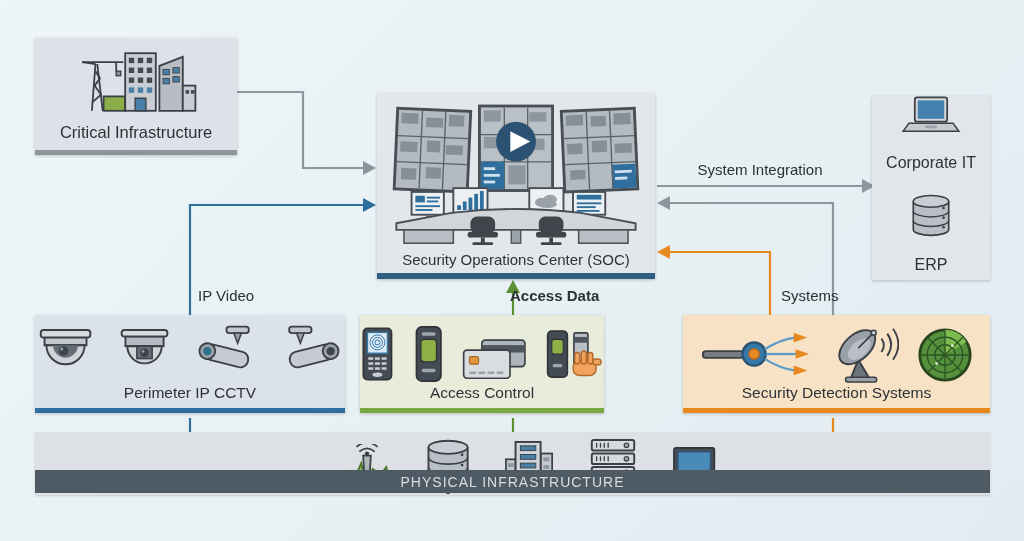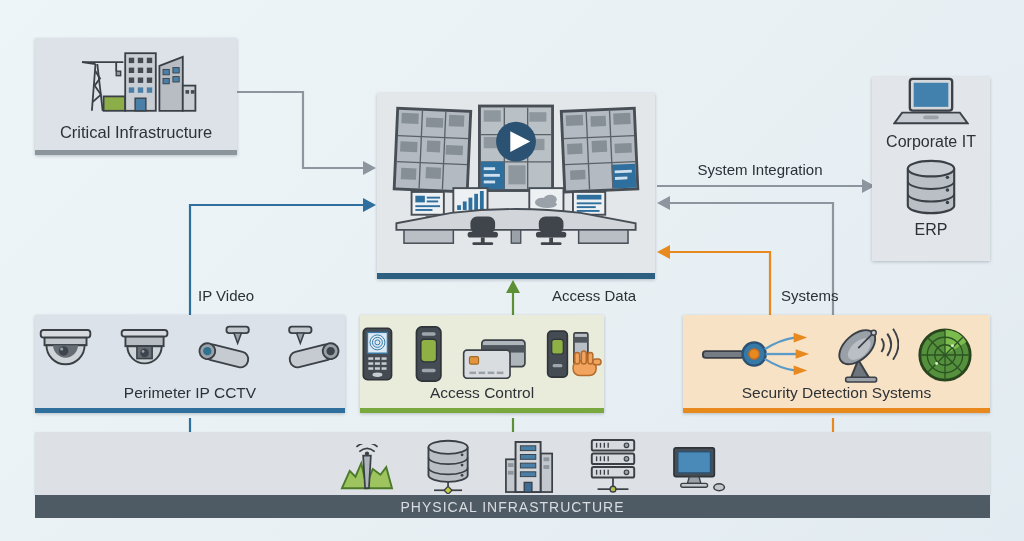--- a/index.html
+++ b/index.html
@@ -10,34 +10,34 @@
   .node{position:absolute;background:#e2e6ea;box-shadow:0 1px 3px rgba(50,60,70,.28);}
   .node-label{position:absolute;left:0;right:0;text-align:center;color:#2c3237;}
   .box-critical{left:35px;top:38px;width:202px;height:112px;border-bottom:5px solid #8d959c;
                 background:#dde2e8;}
   .box-critical svg{position:absolute;left:50%;top:8px;transform:translateX(-50%);}
   .box-critical .node-label{bottom:8px;font-size:16.5px;}
   .box-soc{left:377px;top:93px;width:278px;height:180px;border-bottom:6px solid #2d5f80;
            background:#e4e7ea;}
   .box-soc svg{position:absolute;left:50%;top:4px;transform:translateX(-50%);}
   .box-soc .node-label{bottom:5px;font-size:15px;}
-  .box-it{left:872px;top:77px;width:118px;height:184px;background:#e2e5e9;
-          display:flex;flex-direction:column;align-items:center;justify-content:flex-start;gap:2px;}
+  .box-it{left:872px;top:96px;width:118px;height:184px;background:#e2e5e9;
+          display:flex;flex-direction:column;align-items:center;justify-content:flex-end;gap:16px;}
   .box-it .it-label{font-size:16px;color:#2c3237;margin:2px 0 6px;}
   .tier{position:absolute;top:315px;height:93px;}
   .tier .icons{position:absolute;left:0;right:0;top:8px;display:flex;justify-content:center;
                align-items:flex-end;gap:18px;}
   .tier .node-label{bottom:6px;font-size:15.5px;}
   .box-cctv{left:35px;width:310px;background:#dbe2e9;border-bottom:5px solid #2e6f9e;}
   .box-access{left:360px;width:244px;background:#e9ecda;border-bottom:5px solid #79a83e;}
   .box-perimeter{left:683px;width:307px;background:#f8e2c6;border-bottom:5px solid #e8891d;}
   .phys-band{position:absolute;left:35px;top:432px;width:955px;height:63px;background:#dde0e4;
              box-shadow:0 1px 2px rgba(50,60,70,.2);}
   .phys-band .icons{position:absolute;left:305px;top:6px;display:flex;align-items:flex-end;gap:30px;}
-  .phys-bar{position:absolute;left:35px;top:495px;width:955px;height:23px;background:#4f5b64;
+  .phys-bar{position:absolute;left:35px;top:470px;width:955px;height:23px;background:#4f5b64;
             display:flex;align-items:center;justify-content:center;}
   .phys-bar span{font-size:14px;color:#d9dde1;letter-spacing:1px;}
   .conn-label{position:absolute;font-size:15px;color:#2b3237;}
   #wires{position:absolute;left:0;top:0;}
 </style>
 </head>
 <body>
 
 <div id="canvas">
 
@@ -59,21 +59,21 @@
       <polygon fill="#2e6f9e" points="363,198 363,212 376,205"></polygon>
       <polygon fill="#5d8f35" points="506,293 520,293 513,280"></polygon>
       <polygon fill="#8d969e" points="862,179 862,193 875,186"></polygon>
       <polygon fill="#8d969e" points="670,196 670,210 657,203"></polygon>
       <polygon fill="#e8891f" points="670,245 670,259 657,252"></polygon>
     </g>
   </svg>
 
   <div class="conn-label" style="left:690px;top:161px;width:140px;text-align:center;">System Integration</div>
   <div class="conn-label" style="left:198px;top:287px;">IP Video</div>
-  <div class="conn-label" style="left:552px;top:287px;">Access Data</div>
+  <div class="conn-label" style="left:510px;top:287px;font-weight:bold;">Access Data</div>
   <div class="conn-label" style="left:781px;top:287px;">Systems</div>
 
   <div class="node box-critical">
     <svg width="140" height="72" viewBox="0 0 140 80">
       <g stroke="#3a4046" stroke-width="2" fill="none">
         <line x1="21" y1="72" x2="25" y2="20"></line>
           <line x1="33" y1="72" x2="27" y2="20"></line>
         <polyline points="22,62 31,54 24,44 30,36 25,28"></polyline>
         <line x1="10" y1="18" x2="56" y2="18"></line>
           <line x1="25" y1="20" x2="10" y2="18"></line>
@@ -231,20 +231,21 @@
         <rect x="84" y="126" width="26" height="18" rx="7"></rect>
           <rect x="81" y="142" width="32" height="6" rx="3"></rect>
         <rect x="95" y="148" width="4" height="6"></rect>
           <rect x="86" y="153" width="22" height="3" rx="1.5"></rect>
         <rect x="156" y="126" width="26" height="18" rx="7"></rect>
           <rect x="153" y="142" width="32" height="6" rx="3"></rect>
         <rect x="167" y="148" width="4" height="6"></rect>
           <rect x="158" y="153" width="22" height="3" rx="1.5"></rect>
       </g>
     </svg>
+    <div class="node-label">Security Operations Center (SOC)</div>
   </div>
 
   <div class="node box-it">
     <svg width="76" height="52" viewBox="0 0 76 54">
       <rect x="16" y="2" width="44" height="33" rx="3" fill="#d4d8dc" stroke="#3a4046" stroke-width="2.4"></rect>
       <rect x="20" y="6" width="36" height="25" fill="#4280ad"></rect>
       <polygon points="8,37 68,37 76,48 0,48" fill="#c6cbd1" stroke="#3a4046" stroke-width="2"></polygon>
       <rect x="30" y="40" width="16" height="4" rx="2" fill="#9aa1a8"></rect>
     </svg>
     <div class="it-label">Corporate IT</div>

